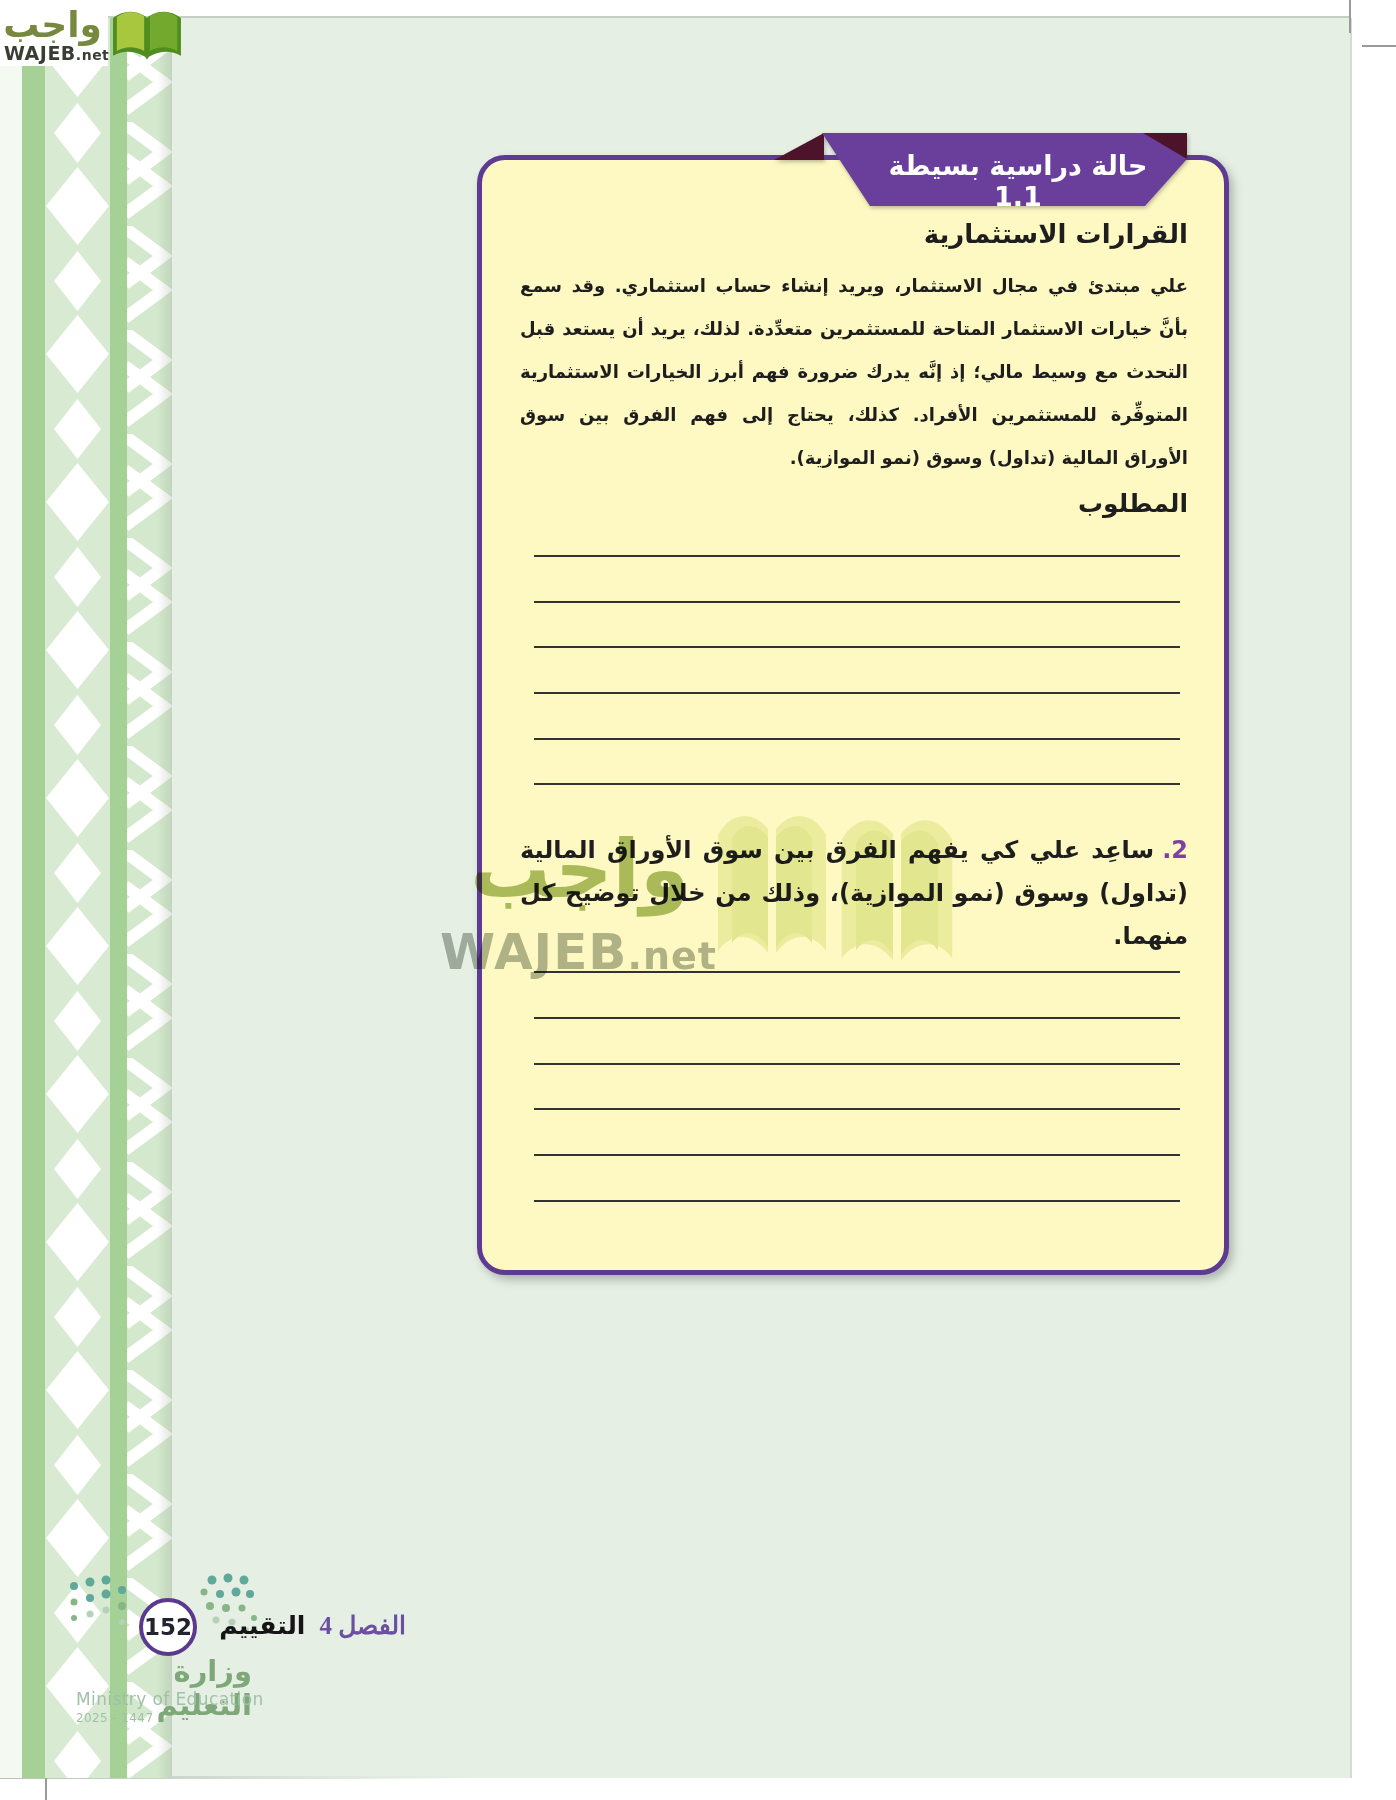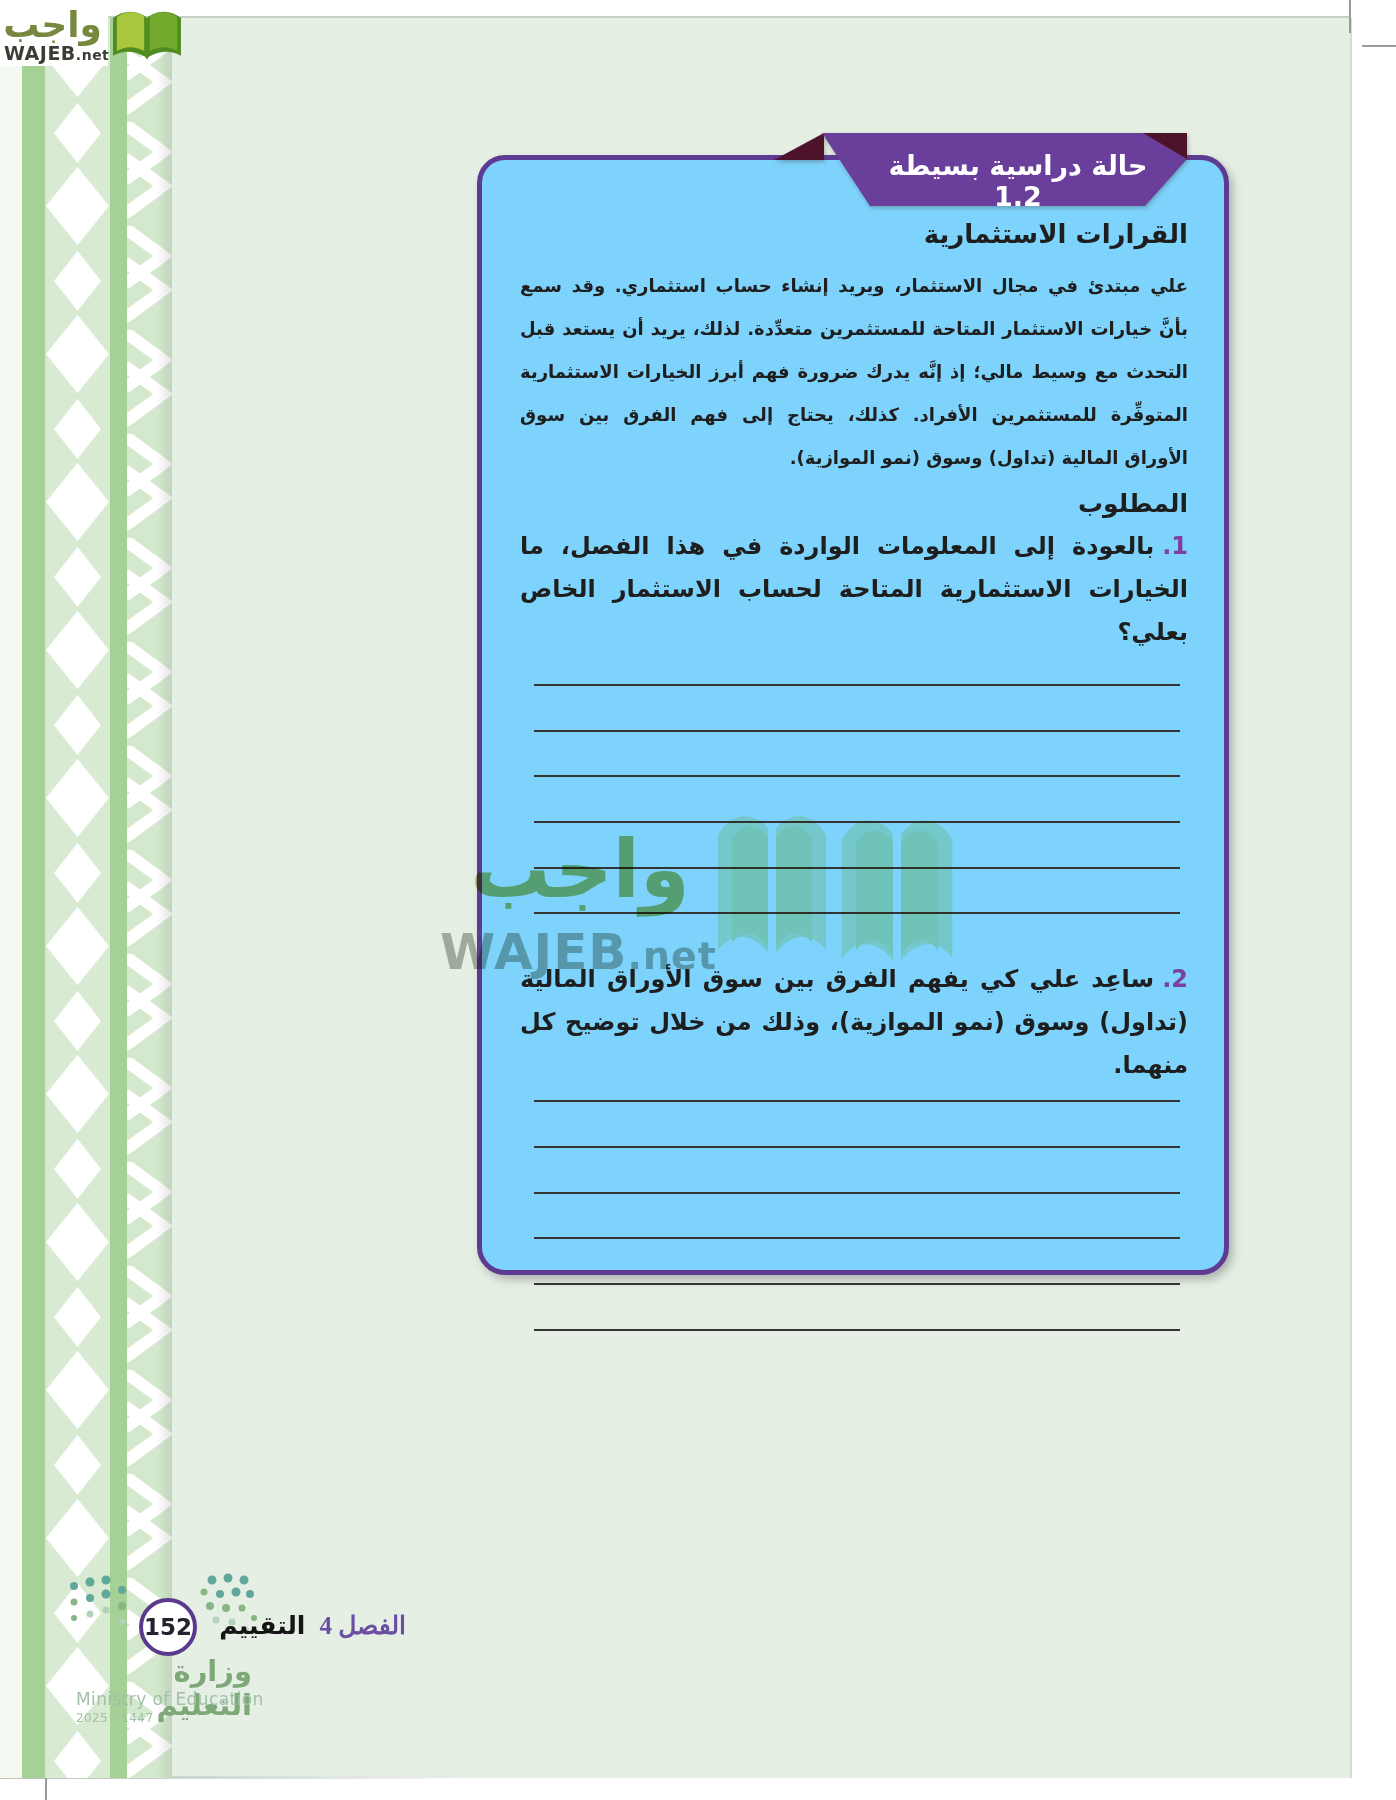--- a/index.html
+++ b/index.html
@@ -40,21 +40,21 @@
   .logo-block{left:0;top:0;width:108px;height:66px;background:#ffffff;z-index:8;}
   .logo-ar{left:6px;top:6px;width:96px;font-size:36px;font-weight:bold;color:#77893f;
     direction:rtl;text-align:center;line-height:38px;z-index:9;
     text-shadow:0 0 2px #fff,0 0 2px #fff;}
   .logo-en{left:4px;top:42px;width:100px;font-size:19px;font-weight:bold;color:#393e35;
     text-align:center;letter-spacing:.5px;z-index:9;}
   .logo-en .net{font-size:14px;}
   .logo-book{left:104px;top:2px;width:86px;height:66px;z-index:9;}
 
   
-  .case-box{left:477px;top:155px;width:742px;height:1110px;background:#7dd3fc;
+  .case-box{left:477px;top:155px;width:742px;height:1110px;background:#fef9c3;
     border:5px solid #5e3b92;border-radius:28px;z-index:2;
     box-shadow:4px 5px 8px rgba(110,110,110,.45);}
   .box-content{position:absolute;inset:0;padding:54px 36px 0 38px;direction:rtl;color:#1e1e1e;}
   .cs-title{font-size:26px;line-height:40px;font-weight:bold;margin:0 0 10px;}
   .cs-body{font-size:18px;line-height:43px;font-weight:bold;text-align:justify;margin:0;}
   .cs-required{font-size:25px;line-height:43px;font-weight:bold;margin:3px 0 0;}
   .question{font-size:24px;line-height:43px;font-weight:bold;text-align:justify;margin:0;}
   .qnum{color:#7c3fa2;font-weight:bold;margin-left:8px;}
   .lines{margin:30px 8px 0 14px;}
   .lines.l2{margin-top:13px;}
@@ -144,21 +144,20 @@
   <path d="M12,16 Q26,6 41,15 L41,52 Q26,44 12,52 Z" fill="#a8c63e"></path>
   <path d="M47,15 Q62,6 76,16 L76,52 Q62,44 47,52 Z" fill="#73a92c"></path>
 </svg>
 
 <div class="abs case-box">
   <div class="box-content">
     <h3 class="cs-title">القرارات الاستثمارية</h3>
     <p class="cs-body">علي مبتدئ في مجال الاستثمار، ويريد إنشاء حساب استثماري. وقد سمع بأنَّ خيارات الاستثمار المتاحة للمستثمرين متعدِّدة. لذلك، يريد أن يستعد قبل التحدث مع وسيط مالي؛ إذ إنَّه يدرك ضرورة فهم أبرز الخيارات الاستثمارية المتوفِّرة للمستثمرين الأفراد. كذلك، يحتاج إلى فهم الفرق بين سوق الأوراق المالية (تداول) وسوق (نمو الموازية).</p>
     <p class="cs-required">المطلوب</p>
 
-    <div class="question"><span class="qnum">1.</span><span>بالعودة إلى المعلومات الواردة في هذا الفصل، ما الخيارات الاستثمارية المتاحة لحساب الاستثمار الخاص بعلي؟</span></div>
     <div class="lines">
       <div class="answer-line"></div>
       <div class="answer-line"></div>
       <div class="answer-line"></div>
       <div class="answer-line"></div>
       <div class="answer-line"></div>
       <div class="answer-line"></div>
     </div>
 
     <div class="question q2"><span class="qnum">2.</span><span>ساعِد علي كي يفهم الفرق بين سوق الأوراق المالية (تداول) وسوق (نمو الموازية)، وذلك من خلال توضيح كل منهما.</span></div>
@@ -172,21 +171,21 @@
     </div>
   </div>
 </div>
 
 <div class="abs banner">
   <svg width="432" height="84" viewBox="0 0 432 84" xmlns="http://www.w3.org/2000/svg">
     <polygon points="8,32 58,5 58,32" fill="#4d132b"></polygon>
     <polygon points="56,5 421,5 421,31 379,78 104,78" fill="#6a3f9c"></polygon>
     <polygon points="377,5 421,5 421,31" fill="#4d132b"></polygon>
   </svg>
-  <div class="banner-label">حالة دراسية بسيطة 1.2</div>
+  <div class="banner-label">حالة دراسية بسيطة 1.1</div>
 </div>
 
 <div class="abs watermark">
   <svg class="abs wm-book1" viewBox="0 0 120 168" xmlns="http://www.w3.org/2000/svg">
     <path d="M56,24 C40,4 18,8 6,30 L6,146 C18,128 40,126 56,148 Z" fill="#edf2cf"></path>
     <path d="M56,32 C44,16 28,18 20,34 L20,138 C30,124 44,124 56,142 Z" fill="#e3ecbb"></path>
     <path d="M64,24 C80,4 102,8 114,30 L114,146 C102,128 80,126 64,148 Z" fill="#edf2cf"></path>
     <path d="M64,32 C76,16 92,18 100,34 L100,138 C90,124 76,124 64,142 Z" fill="#e3ecbb"></path>
   </svg>
   <svg class="abs wm-book2" viewBox="0 0 120 168" xmlns="http://www.w3.org/2000/svg">

